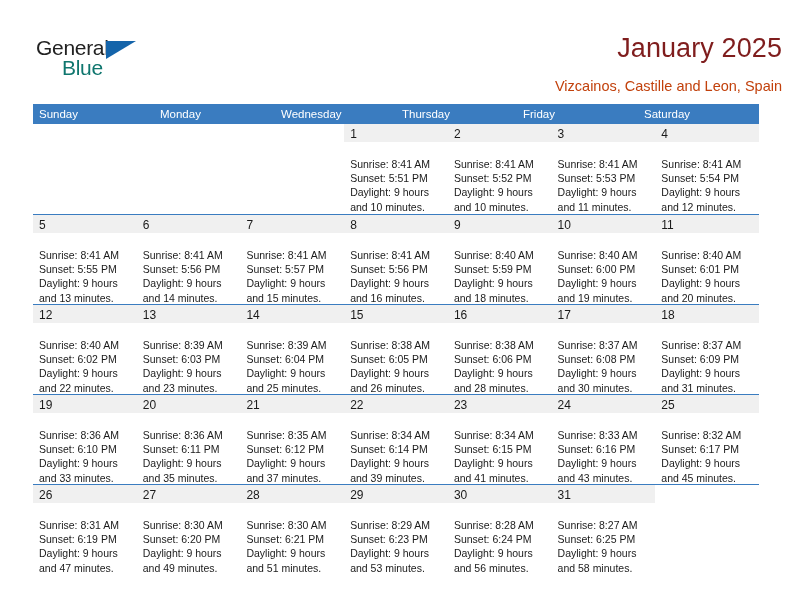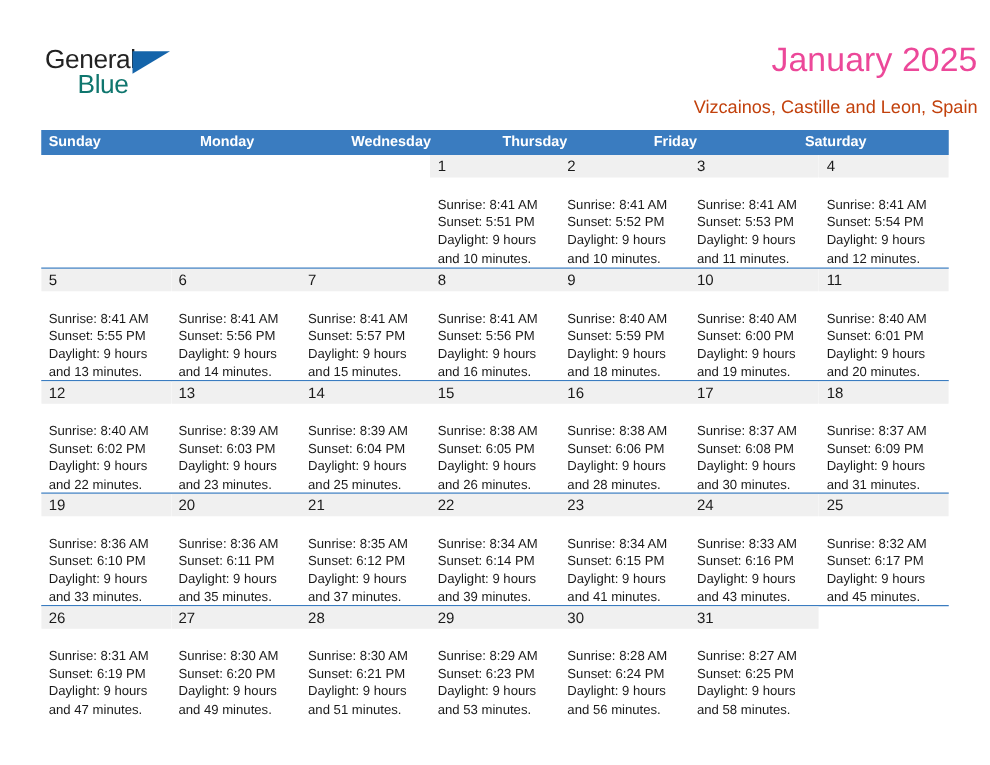--- a/index.html
+++ b/index.html
@@ -63,21 +63,21 @@
     height: 0;
     border-left: 30px solid #1464aa;
     border-bottom: 18px solid transparent;
   }
 
   .title {
     position: absolute;
     right: 36px;
     top: 33px;
     font-size: 27px;
-    color: #ec4899;
+    color: #7f1d1d;
     text-align: right;
     white-space: nowrap;
     font-weight: normal;
     letter-spacing: 0.1px;
   }
   .subtitle {
     position: absolute;
     right: 36px;
     top: 78px;
     font-size: 14.5px;
@@ -99,21 +99,20 @@
     height: 20px;
   }
   .dow-cell {
     flex: 1 1 0;
     color: #ffffff;
     font-size: 11.5px;
     line-height: 20px;
     padding-left: 6px;
     box-sizing: border-box;
     white-space: nowrap;
-    font-weight: bold;
   }
 
   .week-row {
     display: flex;
     border-top: 1.5px solid #3a7cc0;
     height: 90px;
     box-sizing: border-box;
   }
   .week-row.first {
     border-top: none;

